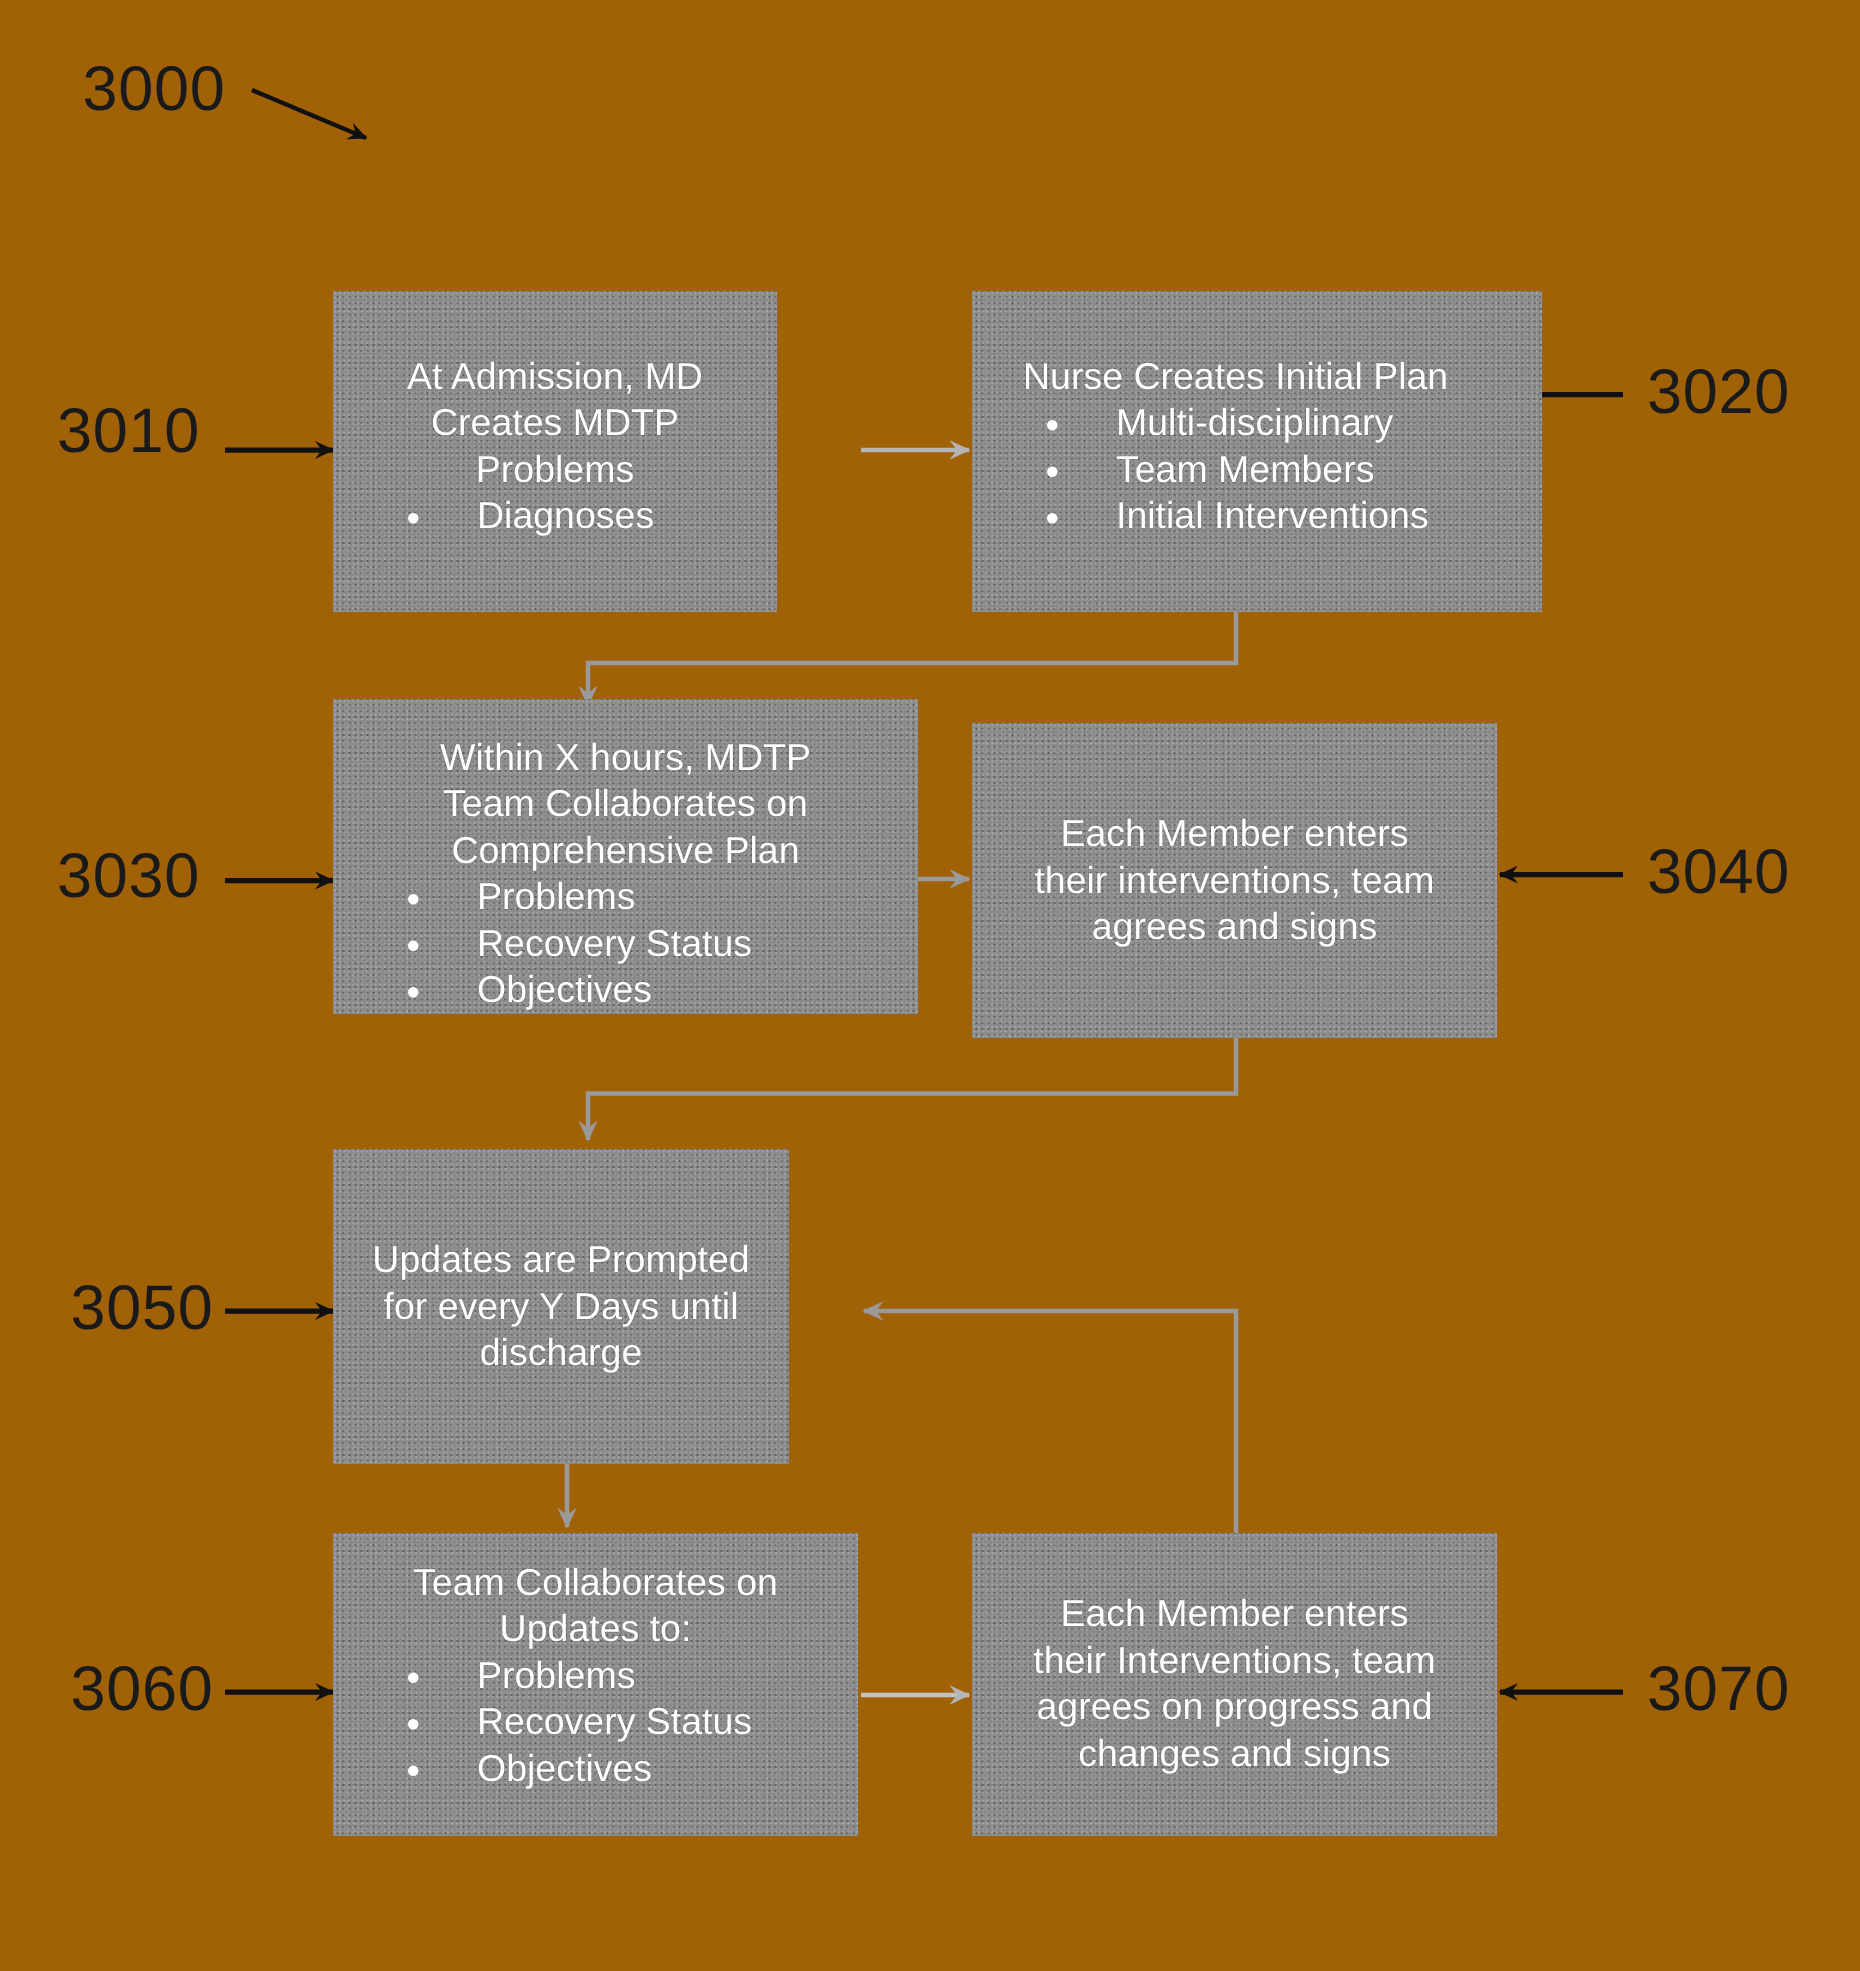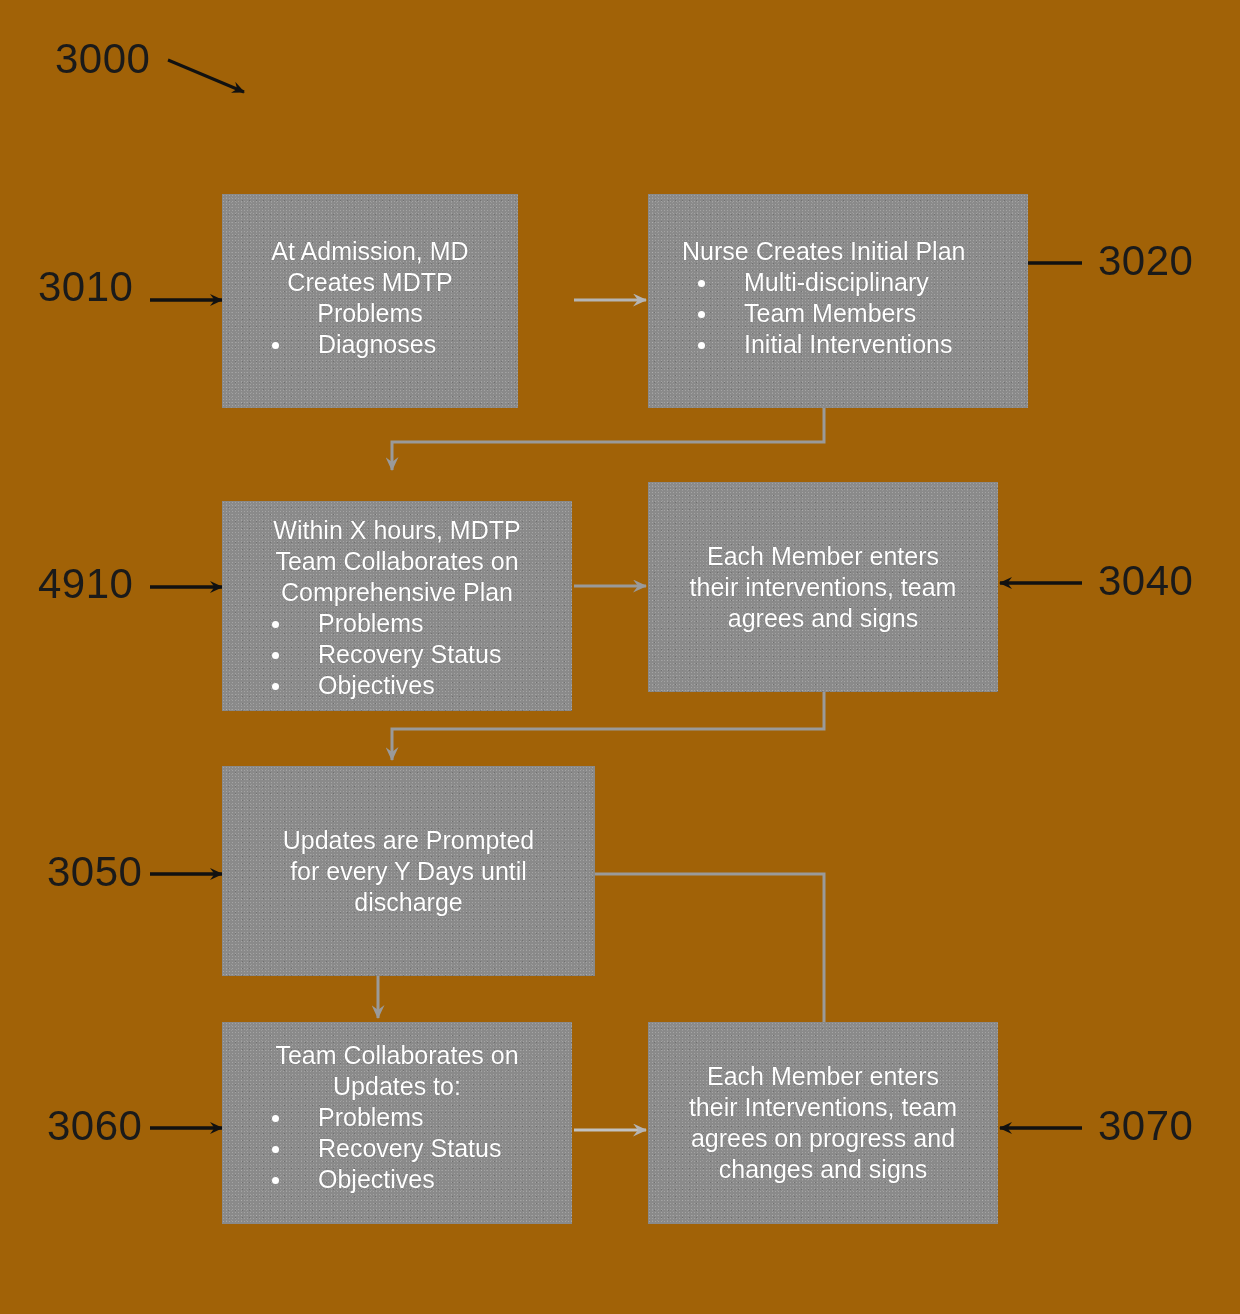--- a/index.html
+++ b/index.html
@@ -141,21 +141,21 @@
 
     <path d="M824,1022 L824,874 L576,874" fill="none" stroke="#9a9a9a" stroke-width="3" marker-end="url(#ah-gray)"></path>
   </svg>
 
   <div class="ref-label" style="left:55px; top:38px;">3000</div>
 
   <div class="ref-label" style="left:38px; top:266px;">3010</div>
 
   <div class="ref-label" style="left:1098px; top:240px;">3020</div>
 
-  <div class="ref-label" style="left:38px; top:563px;">4910</div>
+  <div class="ref-label" style="left:38px; top:563px;">3030</div>
 
   <div class="ref-label" style="left:1098px; top:560px;">3040</div>
 
   <div class="ref-label" style="left:47px; top:851px;">3050</div>
 
   <div class="ref-label" style="left:47px; top:1105px;">3060</div>
 
   <div class="ref-label" style="left:1098px; top:1105px;">3070</div>
 
   <div class="box align-upper" style="left:222px; top:194px; width:296px; height:214px;">
@@ -168,38 +168,38 @@
 
   <div class="box align-upper" style="left:648px; top:194px; width:380px; height:214px;">
     <div class="head" style="text-align:left; padding-left:24px;">Nurse Creates Initial Plan</div>
     <ul class="bullets">
       <li>Multi-disciplinary</li>
       <li>Team Members</li>
       <li>Initial Interventions</li>
     </ul>
   </div>
 
-  <div class="box align-upper" style="left:222px; top:501px; width:350px; height:210px; padding-top:14px;">
+  <div class="box align-upper" style="left:222px; top:466px; width:390px; height:210px; padding-top:24px;">
     <div class="head">Within X hours, MDTP
 Team Collaborates on
 Comprehensive Plan</div>
     <ul class="bullets">
       <li>Problems</li>
       <li>Recovery Status</li>
       <li>Objectives</li>
     </ul>
   </div>
 
   <div class="box center-only" style="left:648px; top:482px; width:350px; height:210px;">
     <div class="head">Each Member enters
 their interventions, team
 agrees and signs</div>
   </div>
 
-  <div class="box center-only" style="left:222px; top:766px; width:373px; height:210px;">
+  <div class="box center-only" style="left:222px; top:766px; width:304px; height:210px;">
     <div class="head">Updates are Prompted
 for every Y Days until
 discharge</div>
   </div>
 
   <div class="box align-upper" style="left:222px; top:1022px; width:350px; height:202px; padding-top:18px;">
     <div class="head">Team Collaborates on
 Updates  to:</div>
     <ul class="bullets">
       <li>Problems</li>

